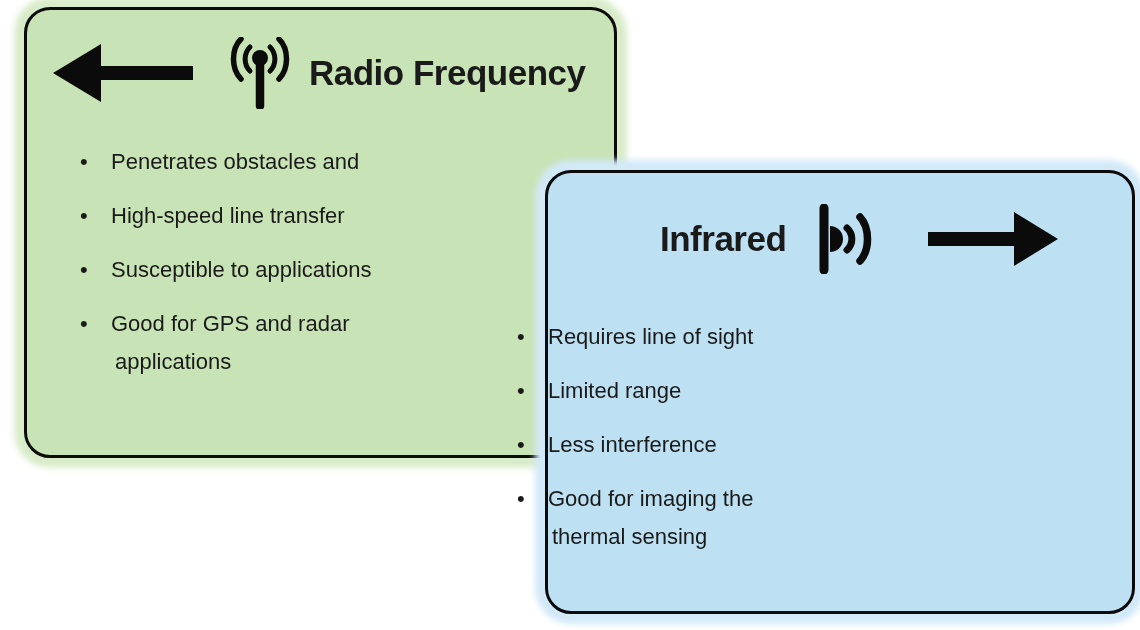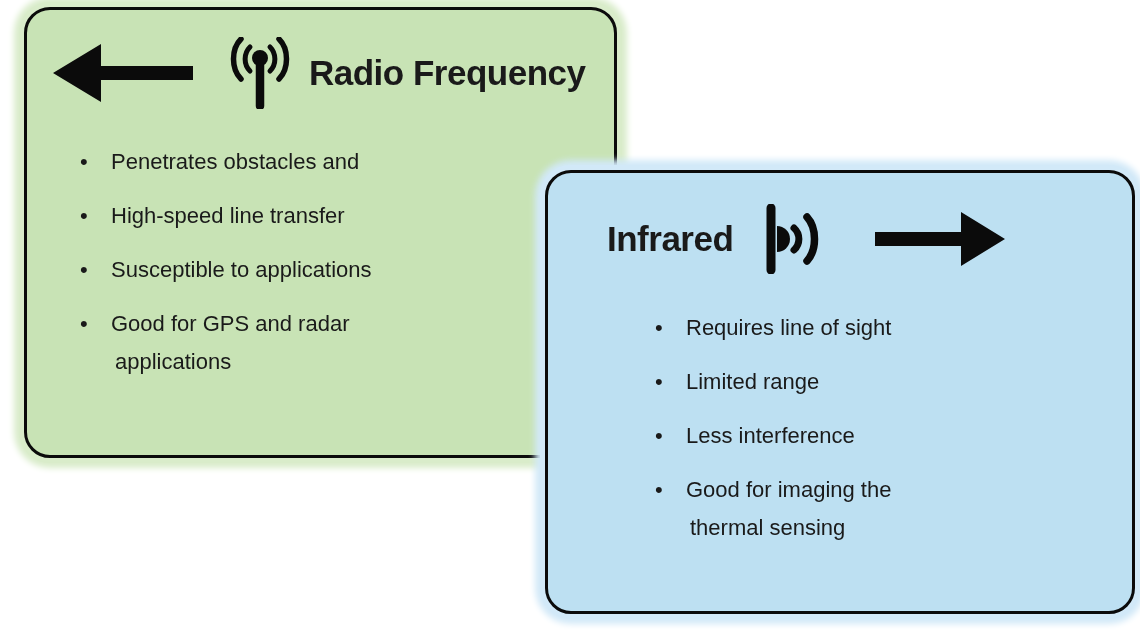--- a/index.html
+++ b/index.html
@@ -19,42 +19,42 @@
     box-shadow: 0 0 0 5px var(--glow), 0 0 6px 10px var(--glow);
   }
   .card-radio    { left: 24px;   top: 7px;   width: 593px; height: 451px; z-index: 1; }
   .card-infrared { left: 545px; top: 170px; width: 590px; height: 444px; z-index: 2; }
 
   .title-row {
     display: flex;
     align-items: center;
   }
   .card-radio .title-row { margin: 27px 0 0 26px; }
-  .card-infrared .title-row { margin: 31px 0 0 59px; }
+  .card-infrared .title-row { margin: 31px 0 0 112px; }
 
   .card-title {
     font-size: 35px;
     font-weight: 700;
     letter-spacing: -0.5px;
     white-space: nowrap;
   }
   .card-radio .card-title { margin-left: 16px; }
 
   .icon-svg { display: block; flex: 0 0 auto; }
   .card-radio .antenna-wrap { margin-left: 34px; }
   .card-infrared .emitter-wrap { margin-left: 30px; }
   .card-infrared .arrow-wrap { margin-left: 46px; }
 
   ul.bullets {
     list-style: none;
     font-size: 22px;
     line-height: 38px;
   }
   .card-radio ul.bullets    { margin-top: 34px; padding-left: 84px;  }
-  .card-infrared ul.bullets { margin-top: 35px; padding-left: 138px; }
+  .card-infrared ul.bullets { margin-top: 44px; }
 
   ul.bullets li {
     position: relative;
     margin-bottom: 16px;
   }
   ul.bullets li::before {
     content: "\2022";
     position: absolute;
     left: -31px;
     top: 0;

